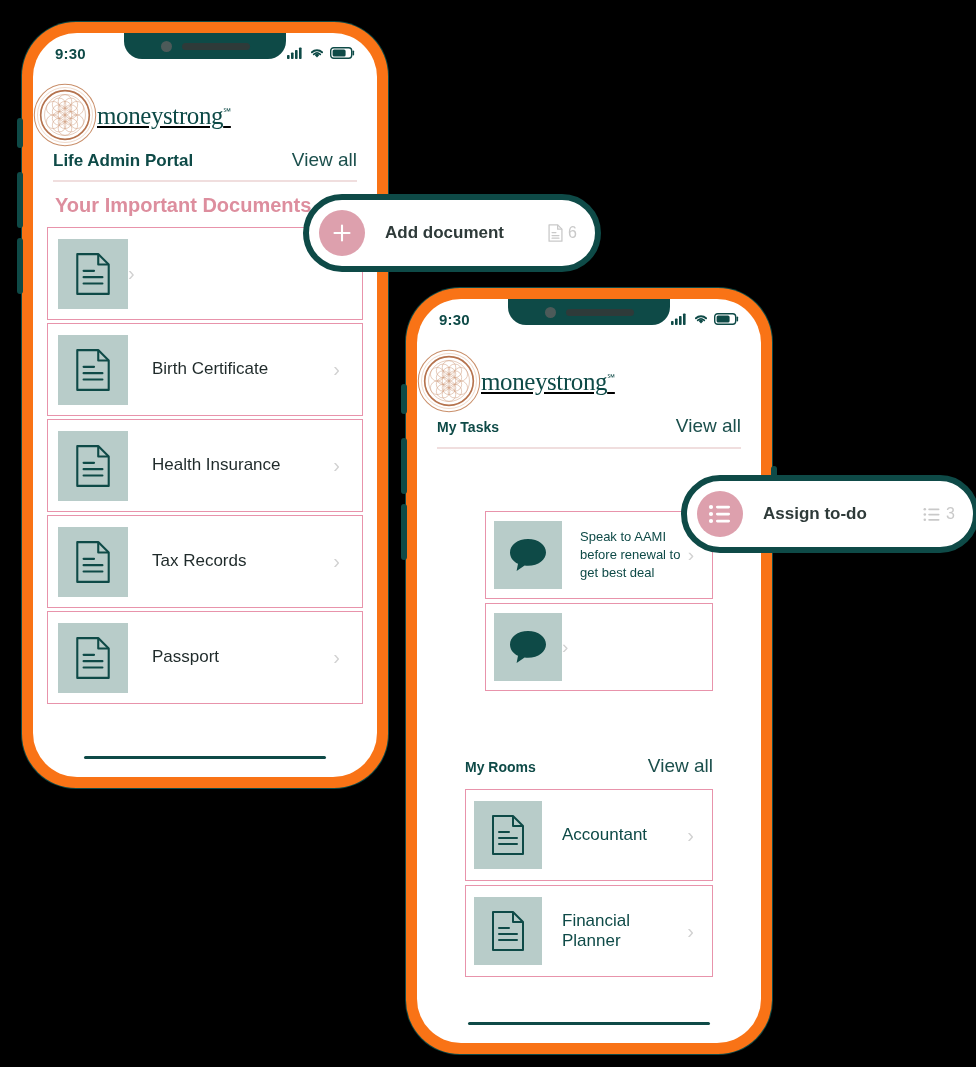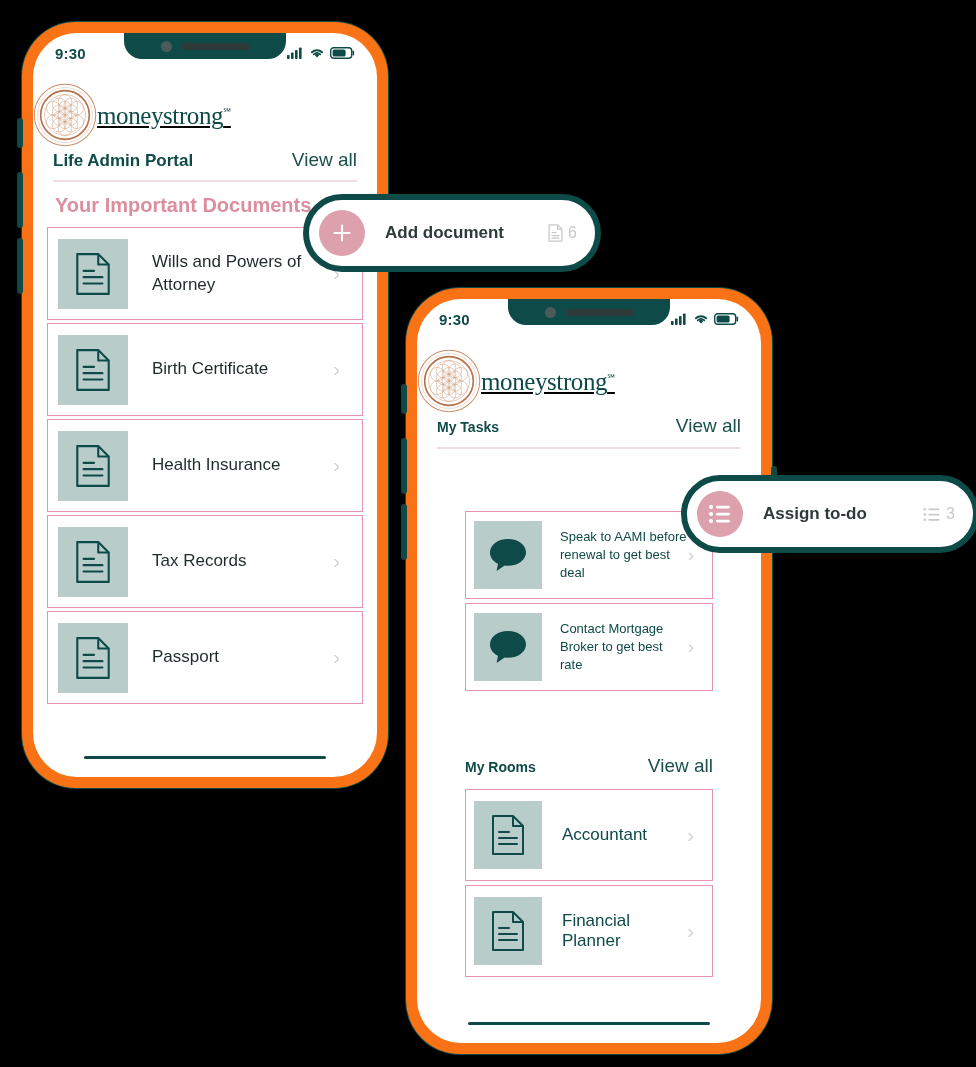--- a/index.html
+++ b/index.html
@@ -233,21 +233,21 @@
   
   #phone2 { left: 406px; top: 288px; width: 366px; height: 766px; }
   #phone2 .notch { width: 162px; height: 26px; }
   #phone2 .screen { padding: 44px 0 0 0; }
   #phone2 .logo-mark { width: 64px; height: 64px; }
   #phone2 .wordmark { font-size: 25px; }
   #phone2 .p2-head { padding: 0 20px; margin-top: 2px; }
   #phone2 .section-title { font-size: 14px; }
   #phone2 .view-all { font-size: 19px; }
   #phone2 .hr { margin: 10px 0 0 0; }
-  #phone2 .tasks { padding: 0 48px 0 48px; margin-top: 62px; }
+  #phone2 .tasks { padding: 0 48px 0 68px; margin-top: 62px; }
   #phone2 .tasks .card { height: 88px; padding: 0 0 0 8px; margin-bottom: 4px; }
   #phone2 .tasks .card-icon { width: 68px; height: 68px; }
   #phone2 .tasks .card-label { font-size: 13px; margin-left: 18px; line-height: 1.38; }
   #phone2 .tasks .chev { font-size: 19px; margin-right: 18px; }
   #phone2 .rooms-head { padding: 0 48px; margin-top: 64px; }
   #phone2 .rooms { padding: 0 48px; margin-top: 12px; }
   #phone2 .rooms .card { height: 92px; padding: 0 0 0 8px; margin-bottom: 4px; }
   #phone2 .rooms .card-icon { width: 68px; height: 68px; }
   #phone2 .rooms .card-label { font-size: 17px; margin-left: 20px; }
   #phone2 .rooms .chev { font-size: 20px; margin-right: 18px; }
@@ -362,21 +362,20 @@
             </div>
             <div class="card-label" style="color:#0e4a47">Speak to AAMI before renewal to get best deal</div>
             <div class="chev">›</div>
           </div>
           <div class="card">
             <div class="card-icon">
               <svg width="40" height="36" viewBox="0 0 40 36">
                 <path d="M20 2 C9.5 2 2 8.2 2 15.4 C2 20.3 5.2 24.5 10 26.7 L8.6 34 L16.6 28.4 C17.7 28.6 18.8 28.7 20 28.7 C30.5 28.7 38 22.5 38 15.4 C38 8.2 30.5 2 20 2 Z" fill="#0e4a47"></path>
               </svg>
             </div>
-            <div class="card-label" style="color:#0e4a47">Contact Mortgage Broker to get best rate</div>
             <div class="chev">›</div>
           </div>
         </div>
 
         <div class="rooms-head">
           <div class="section-row">
             <div class="section-title">My Rooms</div>
             <div class="view-all">View all</div>
           </div>
         </div>
@@ -488,21 +487,20 @@
 
         <div class="list">
           <div class="card">
             <div class="card-icon">
               <svg width="36" height="44" viewBox="0 0 34 42">
                 <path d="M2 2 h20 l10 10 v28 h-30 Z" fill="none" stroke="#0e4a47" stroke-width="2" stroke-linejoin="round"></path>
                 <path d="M22 2 v10 h10" fill="none" stroke="#0e4a47" stroke-width="2" stroke-linejoin="round"></path>
                 <path d="M8 18 h10 M8 24 h18 M8 30 h18" stroke="#0e4a47" stroke-width="2" stroke-linecap="round"></path>
               </svg>
             </div>
-            <div class="card-label">Wills and Powers of Attorney</div>
             <div class="chev">›</div>
           </div>
           <div class="card">
             <div class="card-icon">
               <svg width="36" height="44" viewBox="0 0 34 42">
                 <path d="M2 2 h20 l10 10 v28 h-30 Z" fill="none" stroke="#0e4a47" stroke-width="2" stroke-linejoin="round"></path>
                 <path d="M22 2 v10 h10" fill="none" stroke="#0e4a47" stroke-width="2" stroke-linejoin="round"></path>
                 <path d="M8 18 h10 M8 24 h18 M8 30 h18" stroke="#0e4a47" stroke-width="2" stroke-linecap="round"></path>
               </svg>
             </div>

